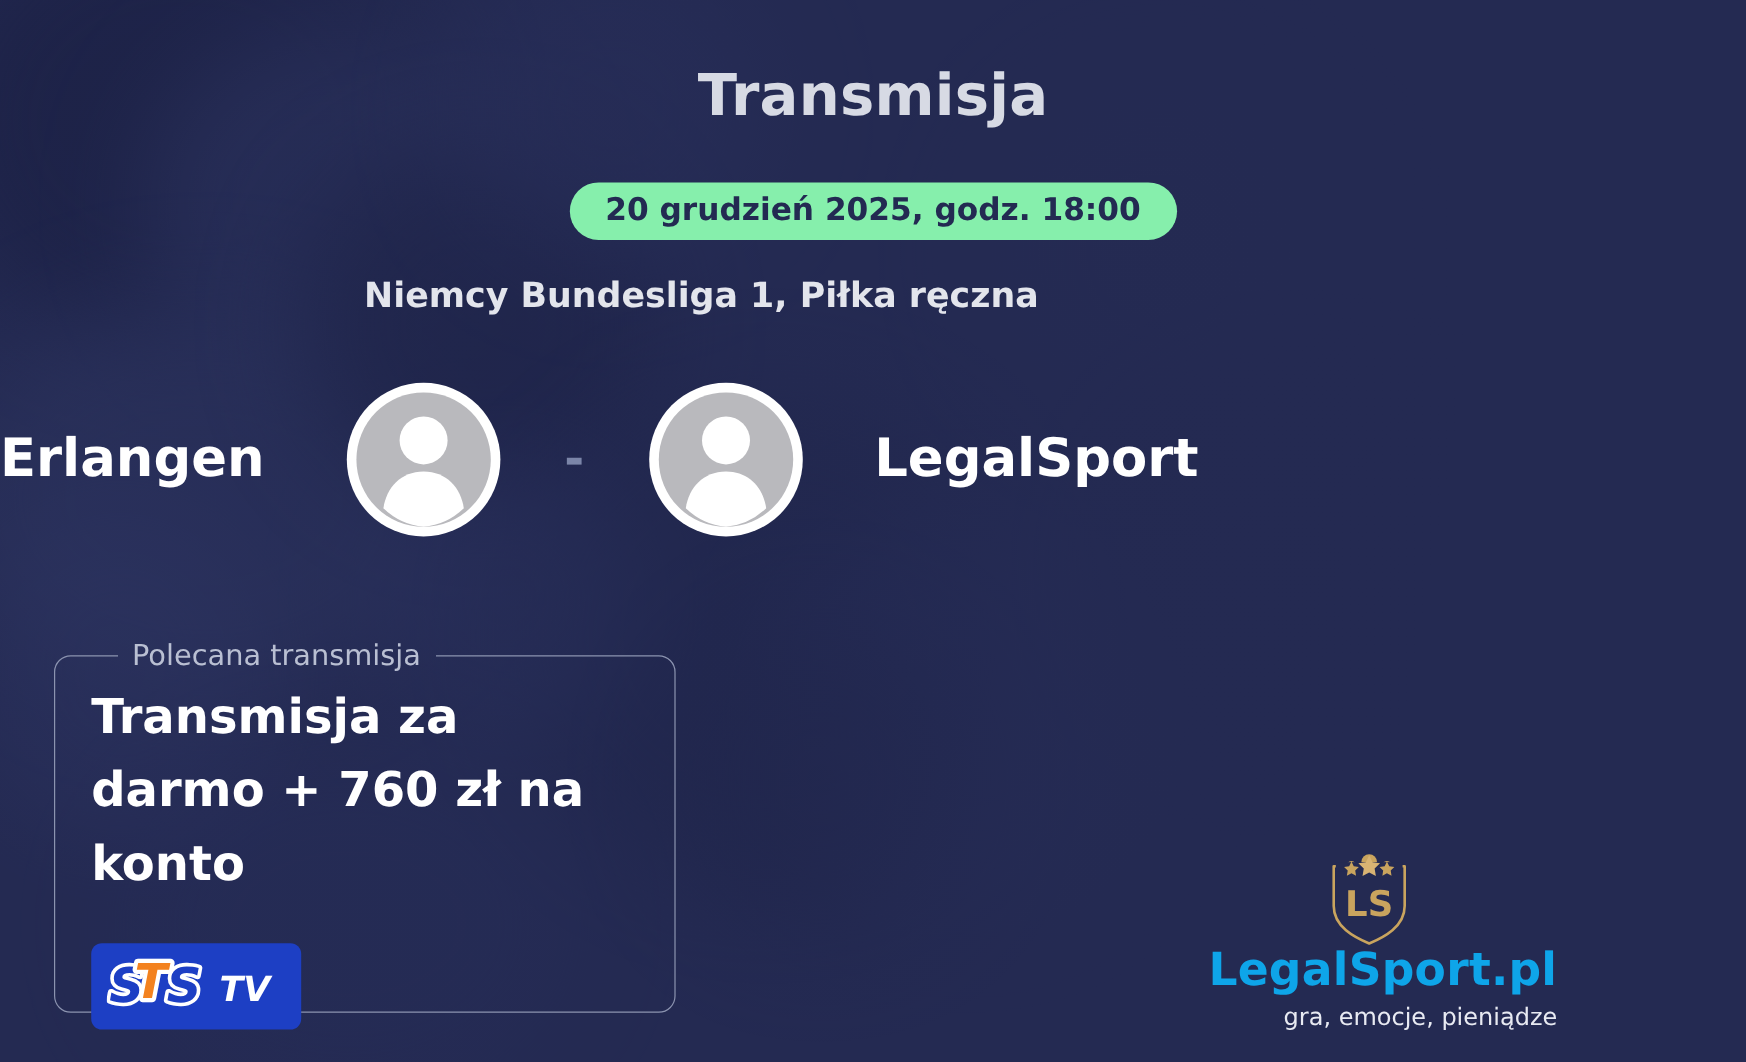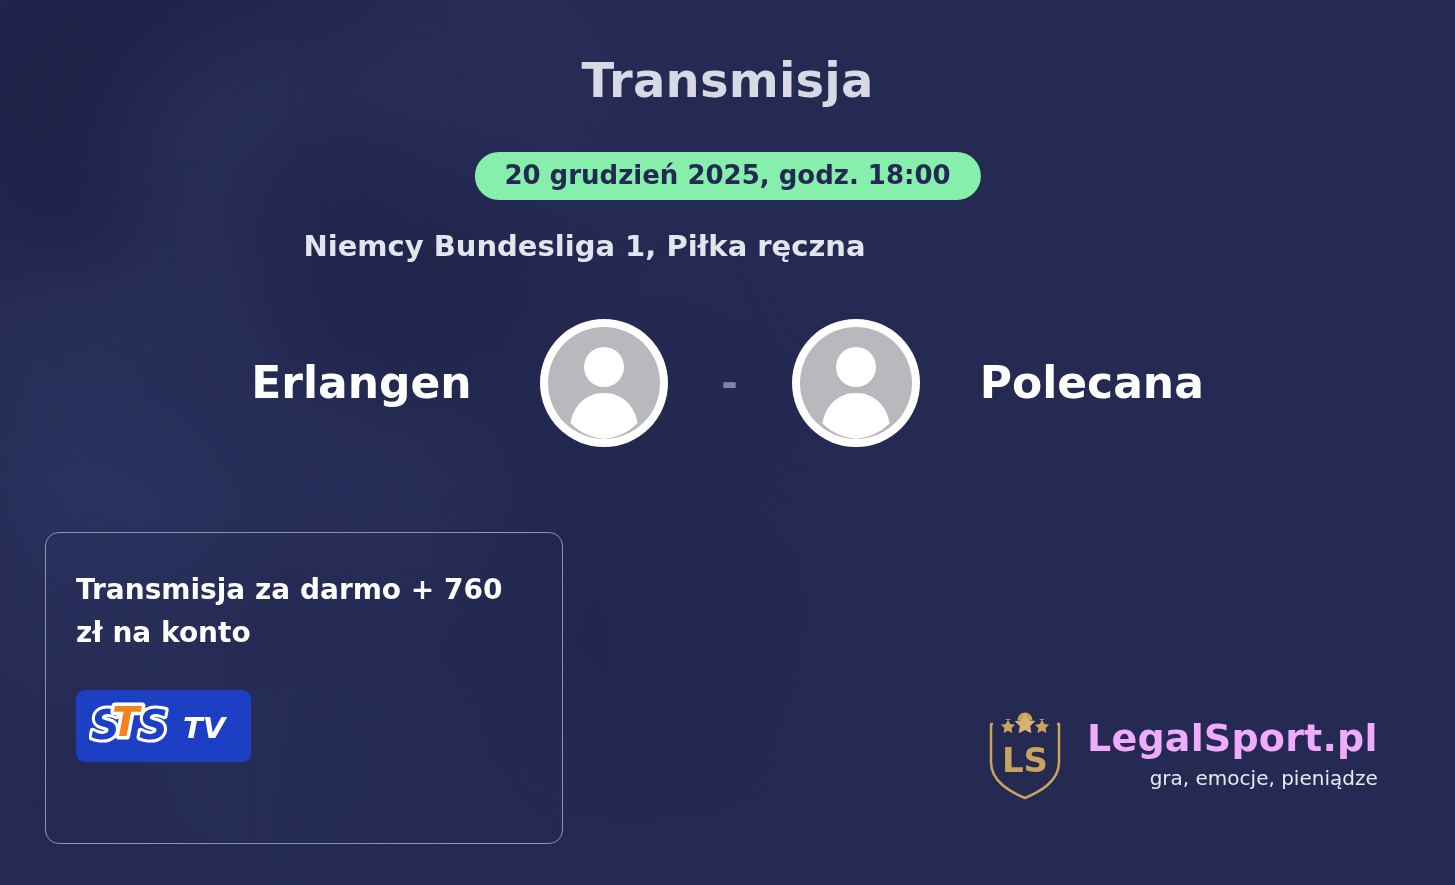--- a/index.html
+++ b/index.html
@@ -48,21 +48,21 @@
     white-space:nowrap;
   }
   .league {
     position:absolute; left:0; top:229px; width:1169px;
     text-align:center; font-size:29px; font-weight:bold; color:#e3e5ec;
   }
 
   
   .match {
     position:absolute; left:0; top:310px; width:1455px; height:145px;
-    display:flex; align-items:center; justify-content:center;
+    display:flex; align-items:center; justify-content:flex-start;
   }
   .team { display:flex; align-items:center; }
   .team-name { font-size:44px; font-weight:bold; color:#ffffff; white-space:nowrap; }
   .team-left  .team-name { margin-right:66px; }
   .team-right .team-name { margin-left:58px; }
   .avatar { width:132px; height:132px; flex:0 0 132px; }
   .score-dash {
     width:120px; text-align:center;
     font-size:40px; font-weight:bold; color:#7b85a8; line-height:1;
   }
@@ -71,37 +71,37 @@
   .promo {
     position:absolute; left:45px; top:532px; width:518px; height:312px;
     border:1.5px solid #8c94b0; border-radius:14px;
     padding:0 30px;
   }
   .promo legend {
     padding:0 12px; margin-left:22px;
     font-size:24px; color:#b9bfd2; font-weight:normal;
   }
   .promo-headline {
-    margin-top:36px;
-    font-size:28px; font-weight:bold; color:#ffffff; line-height:1.52;
+    margin-top:8px;
+    font-size:40px; font-weight:bold; color:#ffffff; line-height:1.52;
   }
   .sts-logo {
     margin-top:36px; width:175px; height:72px; border-radius:9px;
     background:#1d3fc4; display:flex; align-items:center; justify-content:center;
   }
 
   
   .brand {
     position:absolute; left:985px; top:708px;
-    display:flex; align-items:center;
+    display:flex; align-items:center;flex-direction:column;
   }
   .brand-shield { width:80px; height:92px; flex:0 0 80px; }
   .brand-text { margin-left:22px; }
   .brand-name {
-    font-size:38px; font-weight:bold; color:#f0abfc;
+    font-size:38px; font-weight:bold; color:#0ea5e9;
     letter-spacing:.2px; line-height:1.08;
   }
   .brand-tagline {
     margin-top:6px; font-size:20px; color:#e8eaf2; font-weight:normal;text-align:right;
   }
 </style>
 </head>
 <body>
 
 <div id="backdrop">
@@ -143,26 +143,27 @@
 
     <div class="score-dash">-</div>
 
     <div class="team team-right">
       <svg class="avatar" viewBox="0 0 132 132">
         <circle cx="66" cy="66" r="64" fill="#ffffff"></circle>
         <circle cx="66" cy="66" r="56" fill="#b9b9bd"></circle>
         <circle cx="66" cy="50" r="20" fill="#ffffff"></circle>
         <path d="M66 76c-19 0-31 13.5-33.5 30.5A56 56 0 0 0 66 122a56 56 0 0 0 33.5-15.5C97 89.5 85 76 66 76z" fill="#ffffff"></path>
       </svg>
-      <span class="team-name">Polecana</span>
+      <span class="team-name">LegalSport</span>
     </div>
 
   </div>
 
   <fieldset class="promo">
+    <legend>Polecana transmisja</legend>
 
     <div class="promo-headline">Transmisja za darmo + 760 zł na konto</div>
 
     <div class="sts-logo">
       <svg width="150" height="52" viewBox="0 0 150 52">
         <g transform="translate(2,2)">
           <text x="0" y="37" font-family="'DejaVu Sans', sans-serif" font-size="40" font-weight="bold" font-style="italic" fill="#ffffff" stroke="#ffffff" stroke-width="6" stroke-linejoin="round">S</text>
           <text x="0" y="37" font-family="'DejaVu Sans', sans-serif" font-size="40" font-weight="bold" font-style="italic" fill="#1d3fc4">S</text>
 
           <text x="48" y="37" font-family="'DejaVu Sans', sans-serif" font-size="40" font-weight="bold" font-style="italic" fill="#ffffff" stroke="#ffffff" stroke-width="6" stroke-linejoin="round">S</text>

